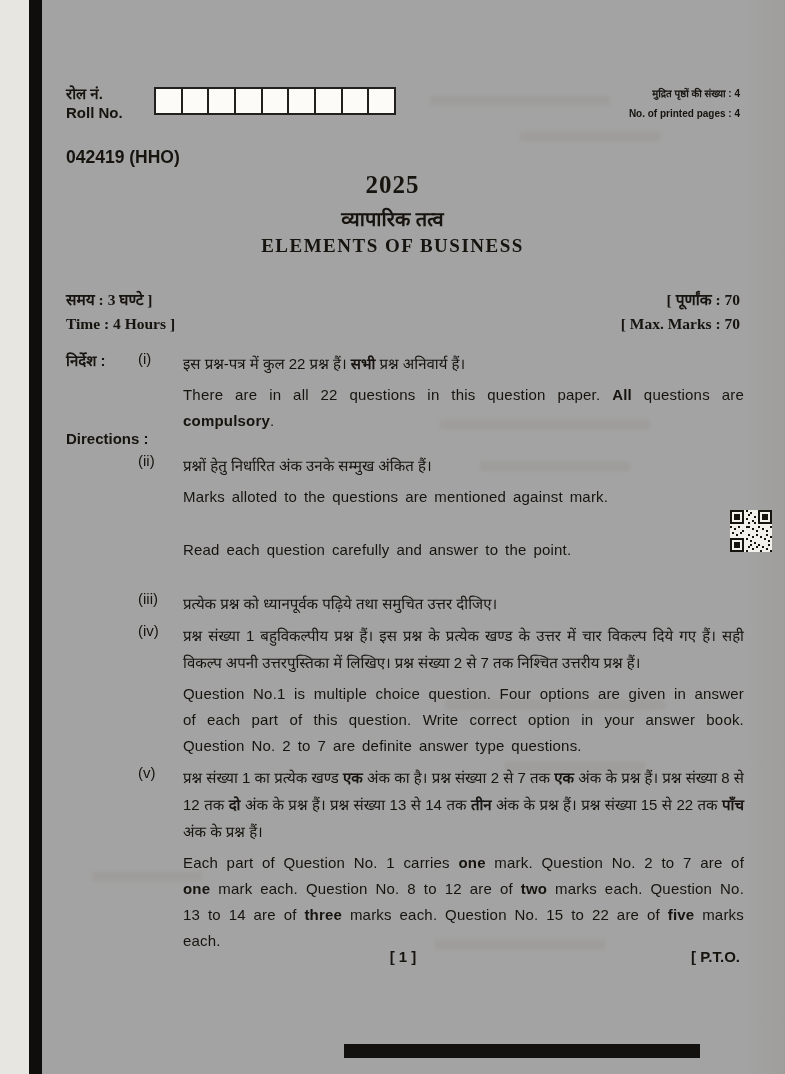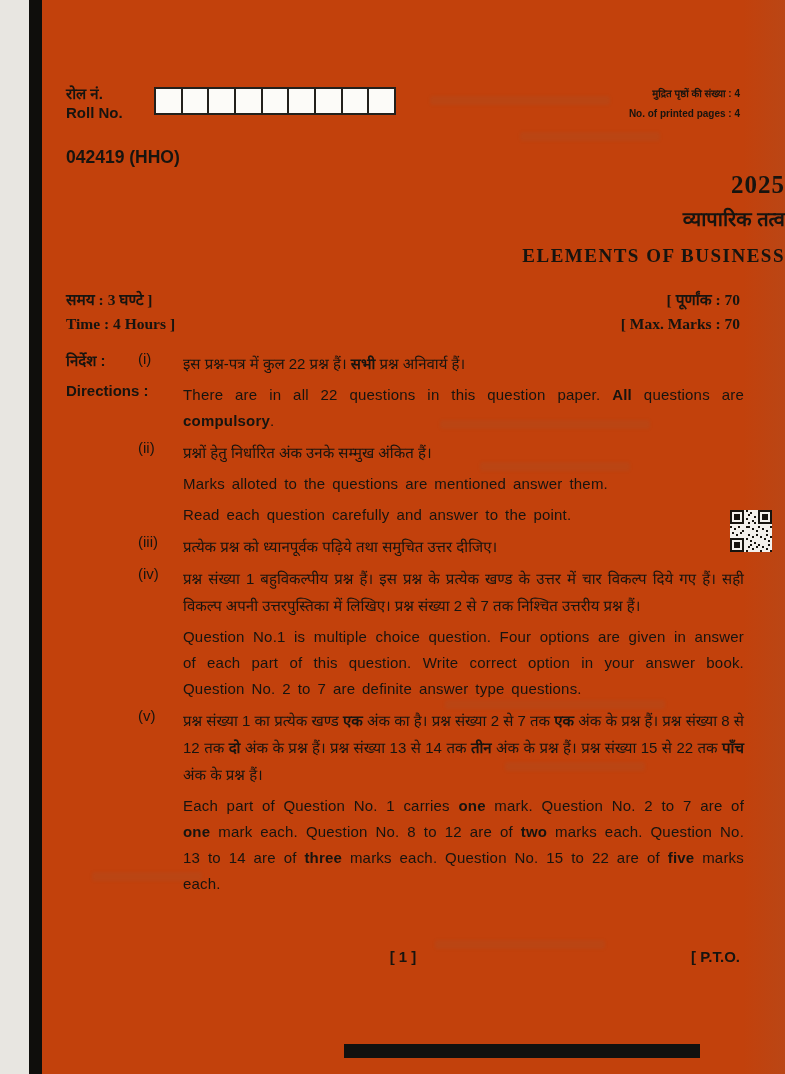--- a/index.html
+++ b/index.html
@@ -1,46 +1,46 @@
 <!DOCTYPE html>
 <html><head>
 <meta charset="utf-8">
 <style>
   html,body{margin:0;padding:0;background:#ffffff;}
-  .scan{position:relative;width:785px;height:1074px;background:#c2410c;overflow:hidden;
+  .scan{position:relative;width:785px;height:1074px;background:#a3a3a3;overflow:hidden;
         color:#17140f;font-family:"Liberation Sans",sans-serif;}
   .margin-left{position:absolute;left:0;top:0;width:29px;height:1074px;background:#e8e6e1;}
   .strip-left{position:absolute;left:29px;top:0;width:13px;height:1074px;background:#0f0e0c;}
   .strip-bottom{position:absolute;left:344px;top:1044px;width:356px;height:14px;background:#12110f;}
   .shade-right{position:absolute;right:0;top:0;width:42px;height:100%;
         background:linear-gradient(to right,rgba(120,115,100,0),rgba(120,115,100,0.10));pointer-events:none;}
   .ghost{position:absolute;height:9px;background:rgba(118,110,90,0.10);filter:blur(1.5px);border-radius:2px;}
 
   .header-row{position:absolute;left:66px;top:84px;width:674px;display:flex;align-items:flex-start;}
   .roll-labels{font-size:15px;font-weight:700;line-height:19px;width:88px;}
   .roll-grid{margin-top:3px;display:flex;width:238px;height:24px;border:2px solid #22201c;background:#fcfbf8;}
   .roll-cell{flex:1;border-left:2px solid #22201c;}
   .roll-cell:first-child{border-left:none;}
   .pages-info{margin-left:auto;text-align:right;font-size:10px;font-weight:700;line-height:20px;}
 
   .code-row{position:absolute;left:66px;top:147px;width:674px;display:flex;
         font-size:17.5px;font-weight:700;}
 
-  .title-block{position:absolute;left:0;top:171px;width:785px;text-align:right;}
+  .title-block{position:absolute;left:0;top:171px;width:785px;text-align:center;}
   .year{font-family:"Liberation Serif",serif;font-size:25px;font-weight:700;letter-spacing:1px;}
   .title-hi{font-size:20px;font-weight:700;margin-top:6px;}
-  .title-en{font-family:"Liberation Serif",serif;font-size:19px;font-weight:700;letter-spacing:1.5px;margin-top:13px;}
+  .title-en{font-family:"Liberation Serif",serif;font-size:19px;font-weight:700;letter-spacing:1.5px;margin-top:3px;}
 
   .meta-rows{position:absolute;left:66px;top:288px;width:674px;font-size:15.5px;font-family:Liberation Serif, serif;}
   .meta-row{display:flex;justify-content:space-between;line-height:24px;font-weight:700;}
 
   .directions{position:absolute;left:66px;top:350px;width:678px;font-size:15px;}
   .row{display:flex;margin-bottom:5px;}
   .lab{flex:none;width:72px;font-weight:700;}
-  .lab.wide{width:117px;}
+  .lab.wide{width:117px;margin-top:48px;}
   .num{flex:none;width:45px;}
   .txt{flex:1;text-align:justify;}
   .hi-t{line-height:27px;}
   .en-t{line-height:26px;word-spacing:2.5px;letter-spacing:0.2px;}
 
   .qr{position:absolute;left:730px;top:510px;width:42px;height:42px;}
 
   .footer{position:absolute;left:66px;top:948px;width:674px;height:22px;font-size:15px;font-weight:700;}
   .page-num{position:absolute;left:50%;transform:translateX(-50%);}
   .pto{position:absolute;right:0;}
@@ -120,21 +120,21 @@
       <span class="txt en-t"><span>There are in all 22 questions in this question paper. </span><span style="font-weight: 700;">All</span><span> questions are </span><span style="font-weight: 700;">compulsory</span><span>.</span></span>
     </div>
 
     <div class="row">
       <span class="lab"></span>
       <span class="num">(ii)</span>
       <span class="txt hi-t"><span>प्रश्नों हेतु निर्धारित अंक उनके सम्मुख अंकित हैं।</span></span>
     </div>
     <div class="row">
       <span class="lab wide"></span>
-      <span class="txt en-t"><span>Marks alloted to the questions are mentioned answer them.</span></span>
+      <span class="txt en-t"><span>Marks alloted to the questions are mentioned against mark.</span></span>
     </div>
 
     <div class="row">
       <span class="lab wide"></span>
       <span class="txt en-t"><span>Read each question carefully and answer to the point.</span></span>
     </div>
     <div class="row">
       <span class="lab"></span>
       <span class="num">(iii)</span>
       <span class="txt hi-t"><span>प्रत्येक प्रश्न को ध्यानपूर्वक पढ़िये तथा समुचित उत्तर दीजिए।</span></span>

